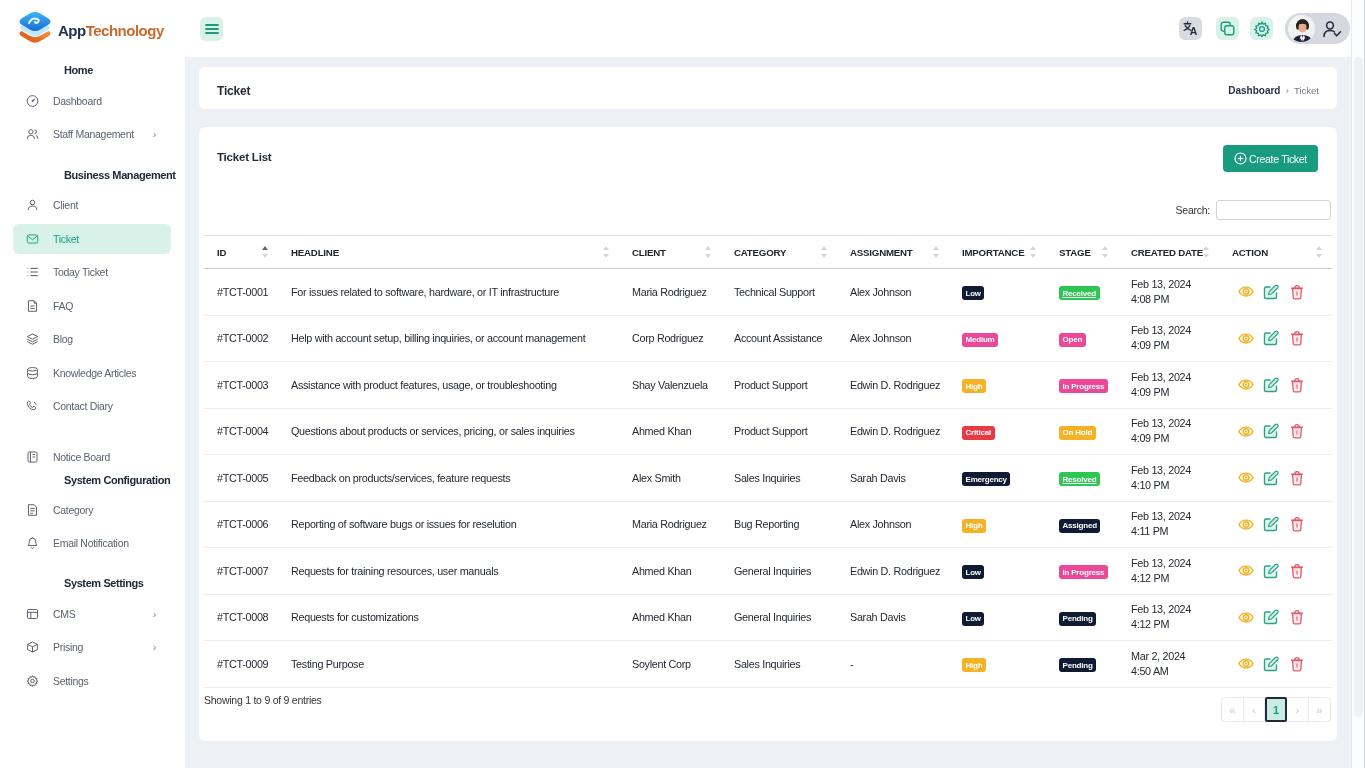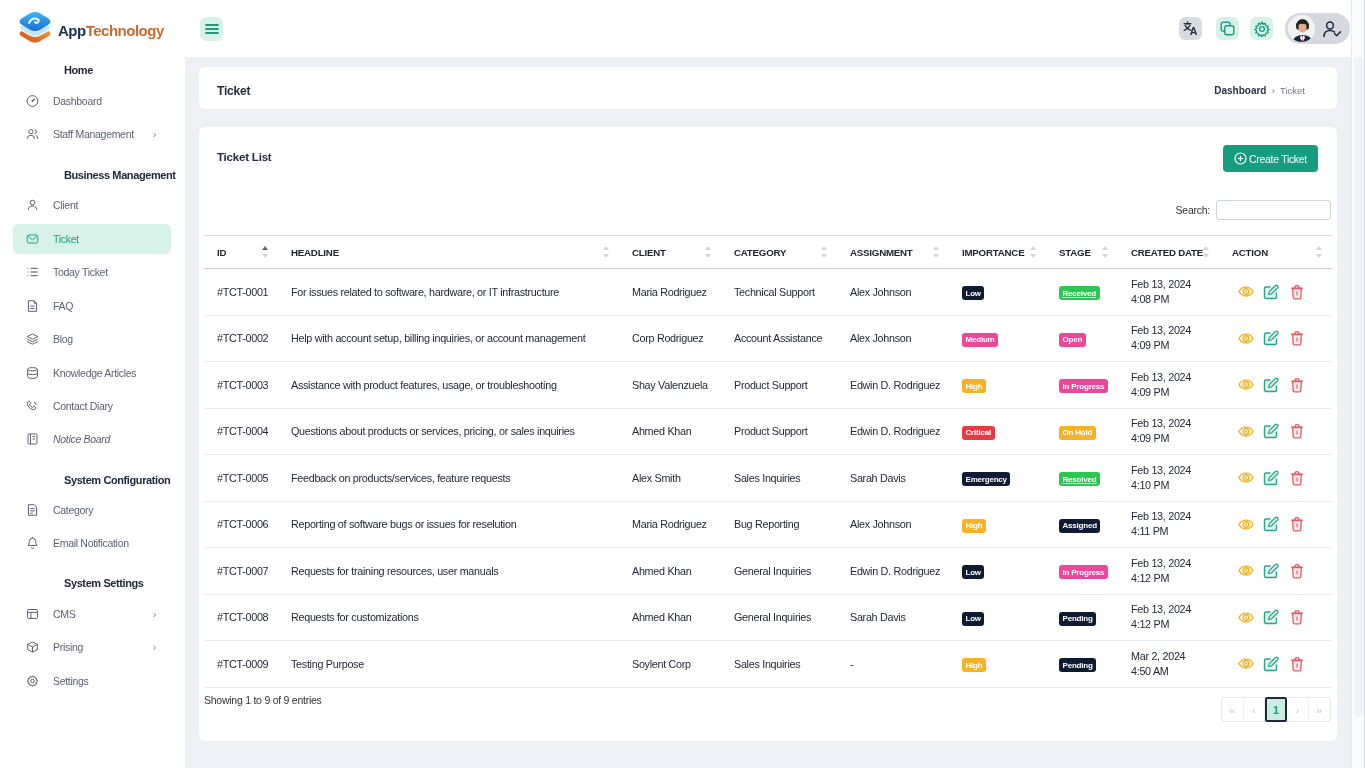--- a/index.html
+++ b/index.html
@@ -27,21 +27,21 @@
 .sb-item .ic { width:13px; height:13px; margin-left:13px; margin-right:14px; flex:0 0 13px; display:flex; align-items:center; justify-content:center; }
 .sb-item.active { background:#d9f2e9; border-radius:6px; color:#13a384; }
 .sb-item .chev { position:absolute; right:15px; color:#8a909c; font-size:11px; }
 .sb-headpos { position:absolute; left:0; }
 
 
 .content { position:absolute; left:185px; top:57px; width:1180px; height:711px; background:#edf1f6; }
 .card { position:absolute; background:#fff; border-radius:6px; }
 .card1 { left:14px; top:10px; width:1138px; height:42px; }
 .card1 .title { position:absolute; left:18px; top:17px; font-size:12px; font-weight:bold; letter-spacing:-0.2px; color:#252b3b; }
-.bc { position:absolute; right:32px; top:18px; font-size:9.5px; color:#74788d; }
+.bc { position:absolute; right:18px; top:18px; font-size:9.5px; color:#74788d; }
 .bc b { color:#2a3142; font-weight:bold; font-size:10px; }
 .card2 { left:14px; top:70px; width:1138px; height:614px; }
 .card2 .title { position:absolute; left:18px; top:24px; font-size:11.5px; font-weight:bold; letter-spacing:-0.2px; color:#252b3b; }
 .btn-create { position:absolute; right:19px; top:18px; width:95px; height:27px; background:#189c80; color:#fff; border-radius:4px; font-size:10.5px; letter-spacing:-0.3px; display:flex; align-items:center; justify-content:center; gap:2px; }
 .dt-btns { position:absolute; left:5px; top:71px; height:27px; display:flex; }
 .dt-btn { background:#189c80; color:#fff; font-size:10.5px; letter-spacing:-0.2px; display:flex; align-items:center; justify-content:center; }
 .dt-btn:first-child { border-radius:4px 0 0 4px; }
 .dt-btn:last-child { border-radius:0 4px 4px 0; }
 .searchwrap { position:absolute; right:6px; top:71px; height:23px; display:flex; align-items:center; }
 .searchwrap label { font-size:10.5px; letter-spacing:-0.25px; color:#333; margin-right:6px; }
@@ -250,21 +250,21 @@
           </svg>
         </span>Knowledge Articles</div>
       <div class="sb-item" style="top:334px;"><span class="ic">
           <svg width="16" height="16" viewBox="0 0 16 16">
             <g fill="none" stroke="#575e6b" stroke-width="1.2">
               <path d="M3.5 1.8 l2.3 2.3 -1.5 2 q.8 2.4 3.6 3.6 l2-1.5 2.3 2.3 q-1 2.3-3.3 2 q-5.5-.8-7.4-7.4 q-.3-2.3 2-3.3z"></path>
               <path d="M10 3.5 q2.5 .5 2.5 3"></path>
             </g>
           </svg>
         </span>Contact Diary</div>
-      <div class="sb-item" style="top:367px;font-style:italic;"><span class="ic">
+      <div class="sb-item" style="top:385px;"><span class="ic">
           <svg width="16" height="16" viewBox="0 0 16 16">
             <g fill="none" stroke="#575e6b" stroke-width="1.2">
               <rect x="2.5" y="1.8" width="11" height="12.4" rx="1.5"></rect>
               <line x1="5.5" y1="1.8" x2="5.5" y2="14.2"></line>
               <line x1="8" y1="5" x2="11" y2="5"></line>
               <line x1="8" y1="8" x2="11" y2="8"></line>
             </g>
           </svg>
         </span>Notice Board</div>
       <div class="sb-head sb-headpos" style="top:417px;">System Configuration</div>

